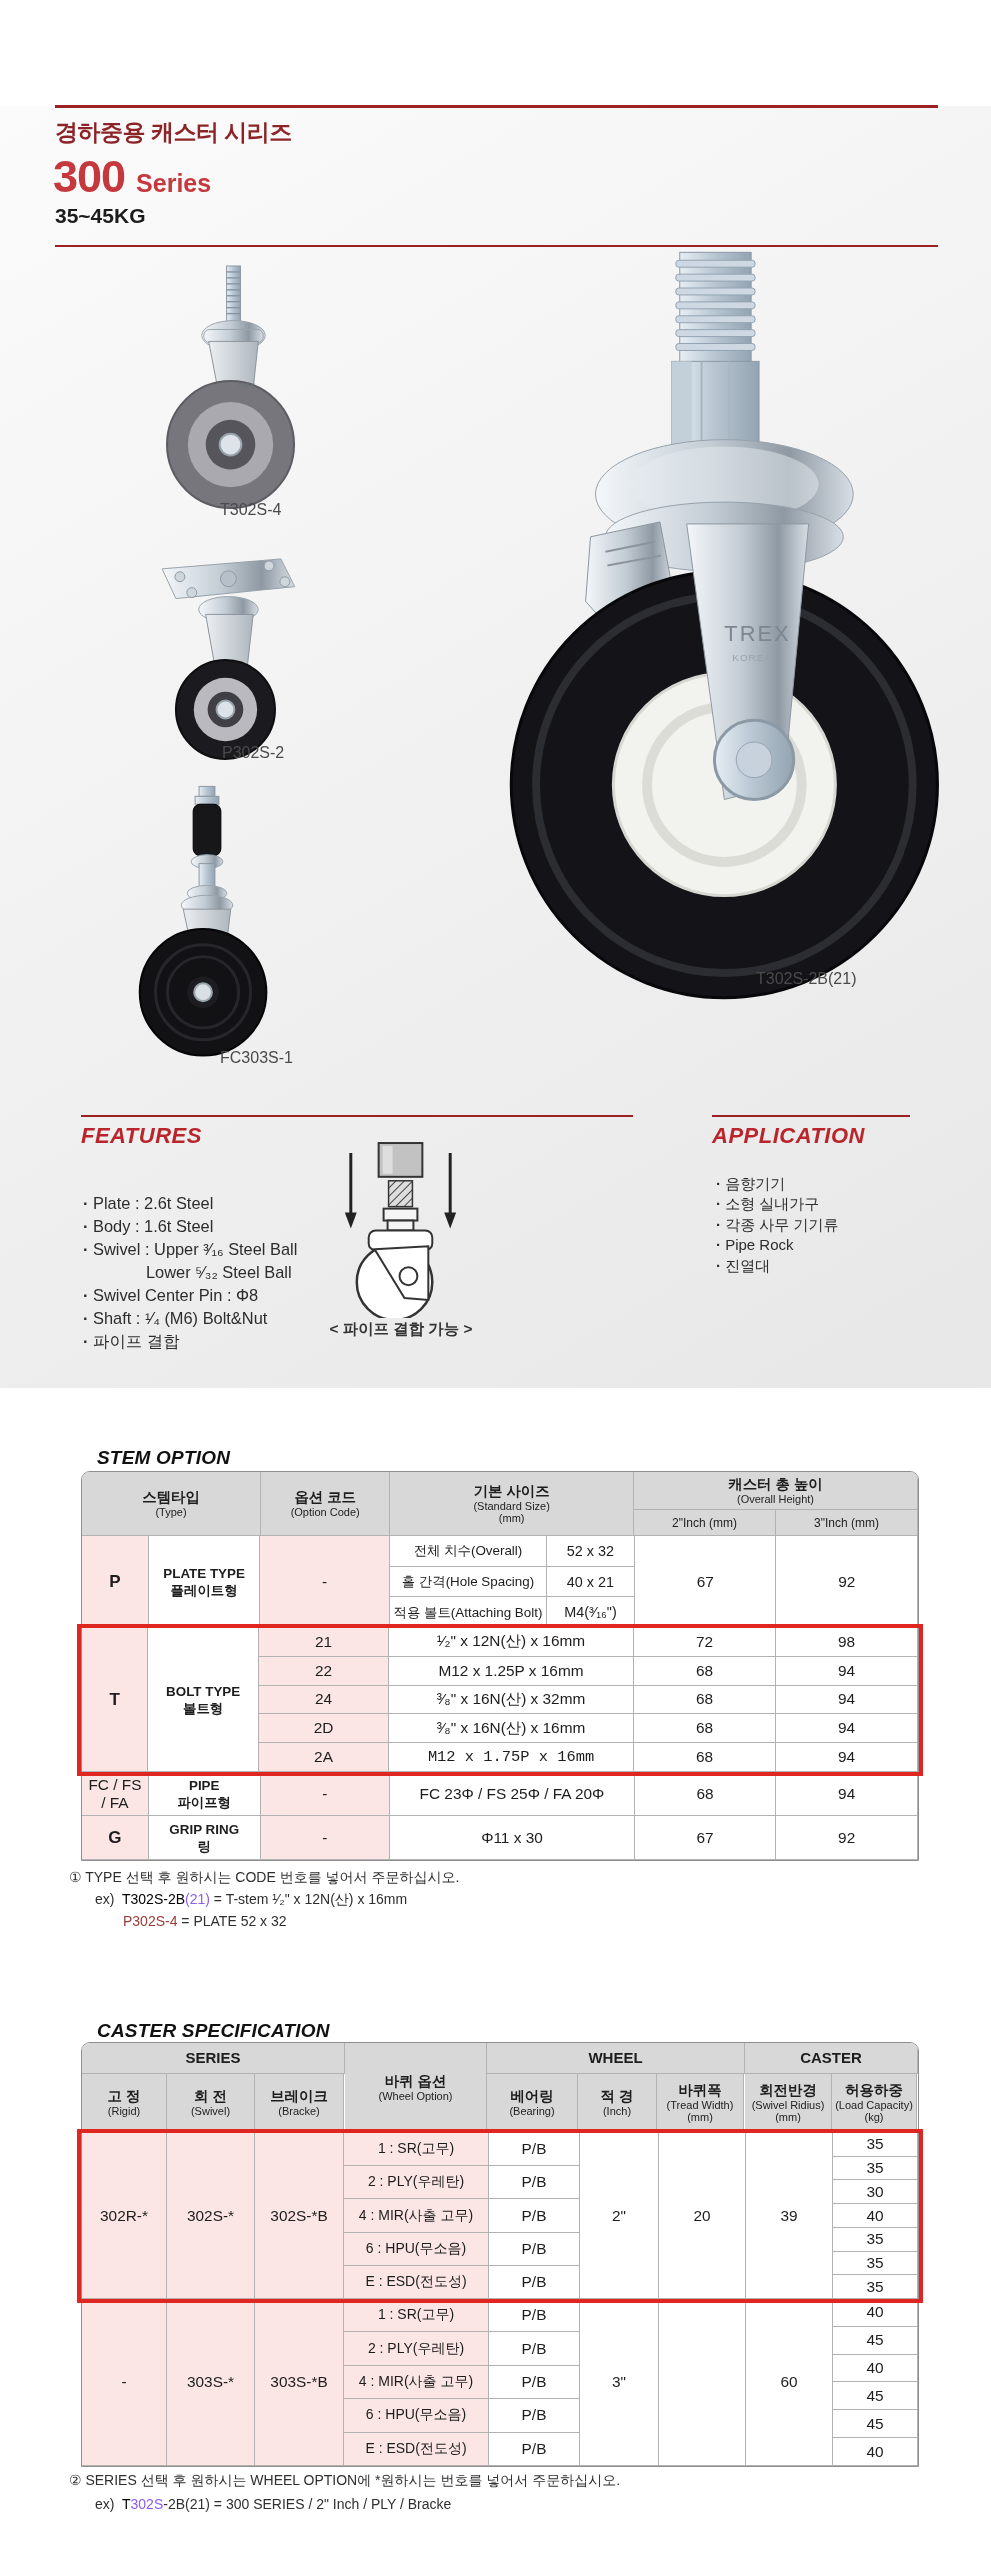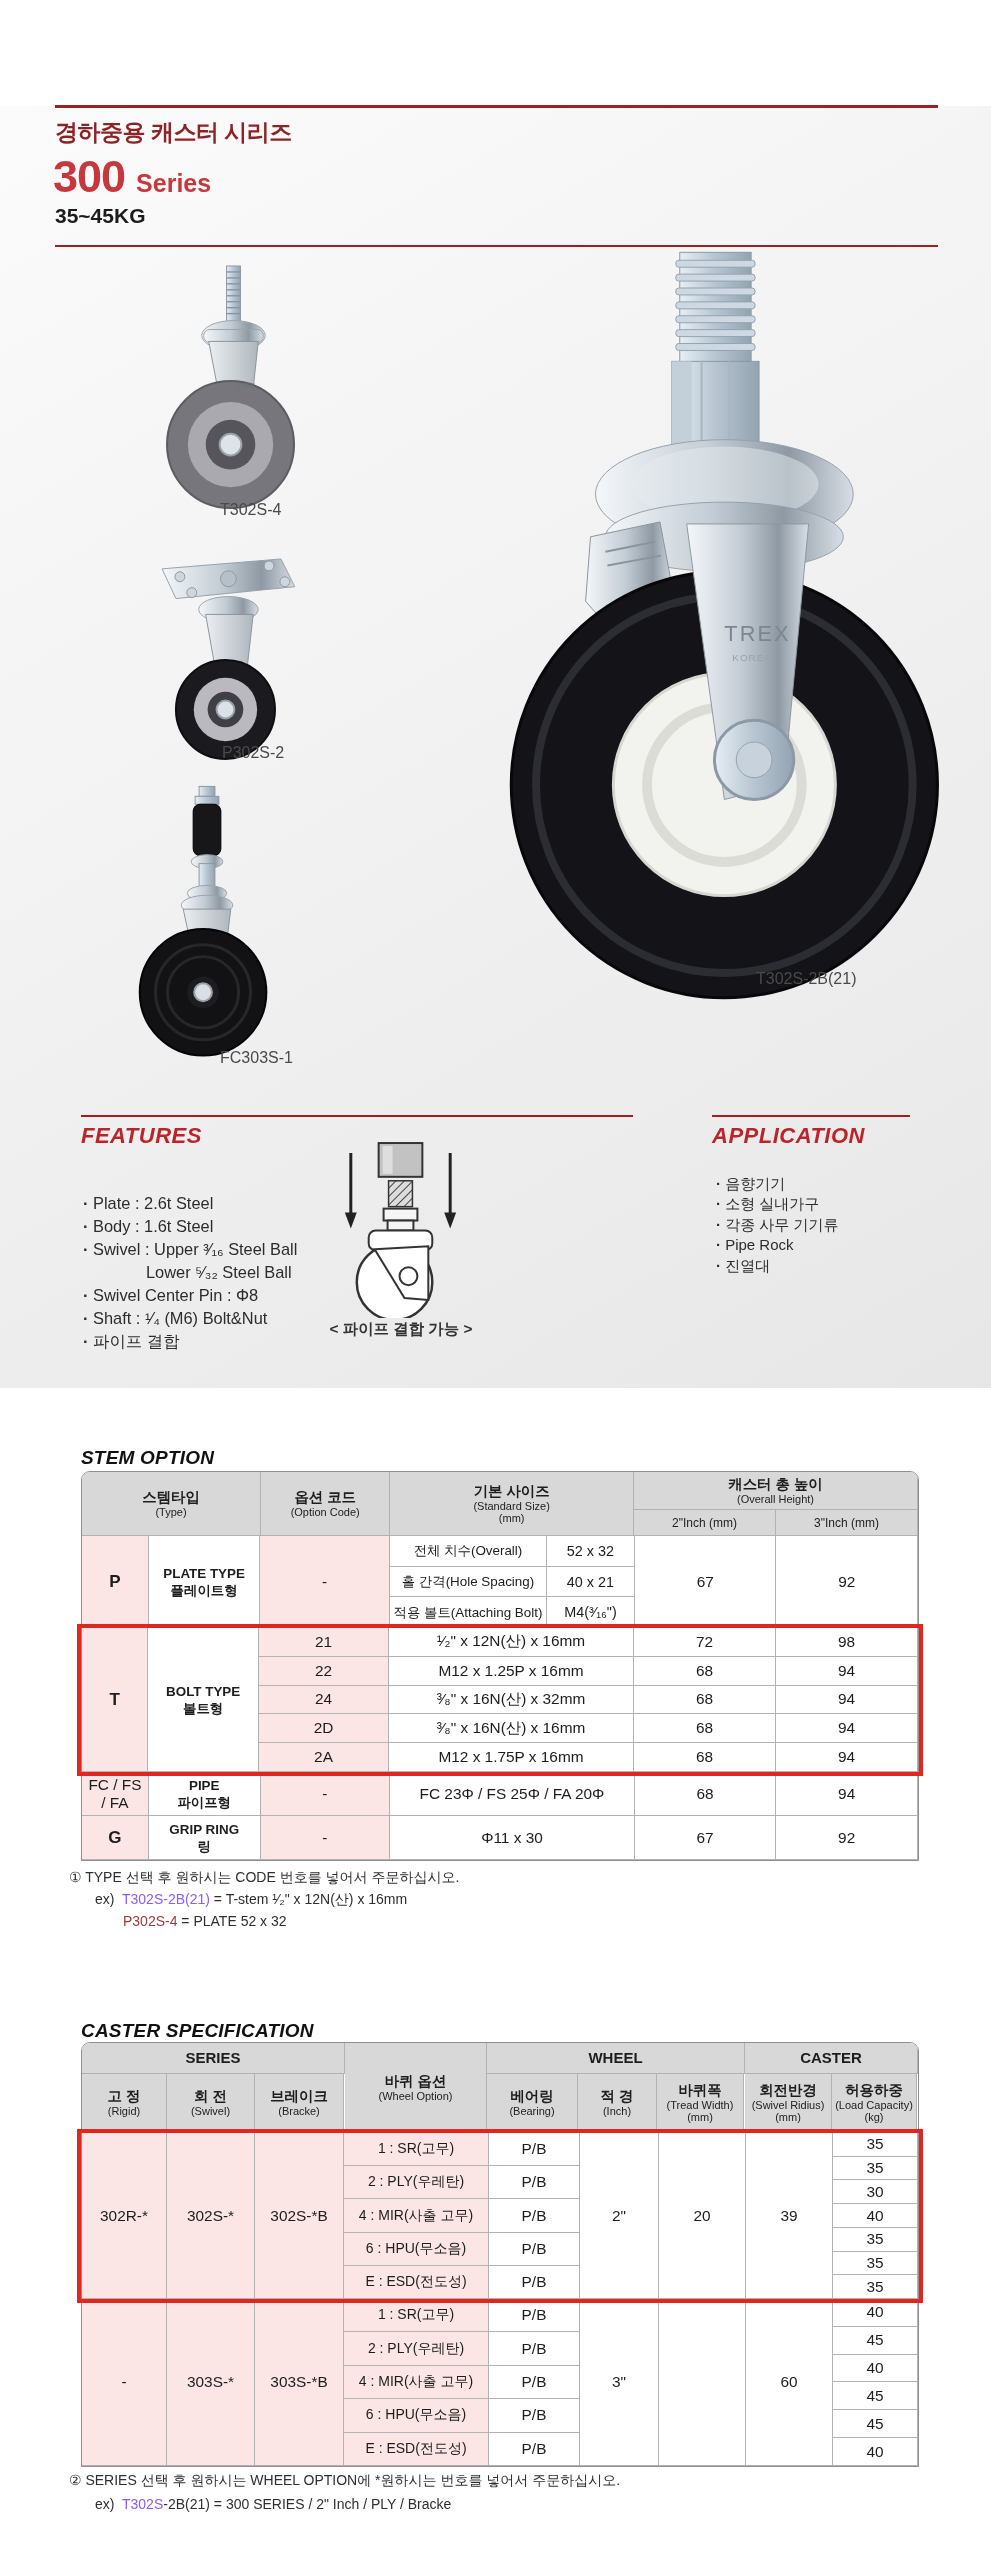--- a/index.html
+++ b/index.html
@@ -10,21 +10,21 @@
         background:linear-gradient(150deg,#fbfbfb 0%,#f2f2f2 45%,#e7e7e8 100%);}
   .rule{position:absolute;background:#9c2125;}
   .subtitle{position:absolute;left:55px;top:117px;font-size:23px;font-weight:700;color:#8c2327;letter-spacing:-0.5px;}
   .series-row{position:absolute;left:53px;top:154px;display:flex;align-items:flex-end;color:#c5393e;}
   .n300{font-size:45px;font-weight:800;line-height:1;letter-spacing:-1px;}
   .series-word{font-size:25px;font-weight:800;margin-left:11px;line-height:1;padding-bottom:3px;}
   .load-range{position:absolute;left:55px;top:204px;font-size:21px;font-weight:800;color:#1c1c1c;}
   .prod-label{position:absolute;font-size:16px;color:#4a4a4a;}
   
   .sec-head{position:absolute;font-size:22px;font-weight:800;font-style:italic;color:#b9252b;letter-spacing:0.5px;}
-  .tbl-head{position:absolute;font-size:19px;font-weight:800;font-style:italic;color:#111;letter-spacing:0.2px;}
+  .tbl-head{position:absolute;font-size:19px;font-weight:800;font-style:italic;color:#111;letter-spacing:0.2px;margin-left:16px;}
   
   .flist{position:absolute;list-style:none;margin:0;padding:0;font-size:16.4px;color:#2c2c2c;}
   .flist li{height:23px;line-height:23px;white-space:nowrap;}
   .flist li::before{content:"\00B7\00A0";font-weight:700;}
   .flist li.indent{padding-left:63px;}
   .flist li.indent::before{content:"";}
   .alist{position:absolute;list-style:none;margin:0;padding:0;font-size:15px;color:#2c2c2c;}
   .alist li{height:20.4px;line-height:20.4px;white-space:nowrap;}
   .alist li::before{content:"\00B7\00A0";font-weight:700;}
   .diag-caption{position:absolute;left:304px;top:1319px;width:194px;text-align:center;
@@ -42,21 +42,21 @@
   .kr{font-size:14.4px;font-weight:700;line-height:17px;}
   .en{font-size:11px;font-weight:400;line-height:12px;color:#222;}
   .v{font-size:15.4px;}
   .sm{font-size:13.4px;font-weight:600;line-height:17px;}
   .smv{font-size:14.4px;}
   .typeL{font-size:17px;font-weight:600;}
   .opt{font-size:14px;}
   .red-box{position:absolute;border:4px solid #e02620;box-sizing:border-box;z-index:6;pointer-events:none;}
   
   .note{position:absolute;font-size:14px;color:#2f2f2f;white-space:nowrap;}
-  .code-dark{color:#8b5cf6;}
+  .code-dark{color:#000000;}
   .code-red{color:#8b5cf6;}
   .code-maroon{color:#9c3b38;margin-top:24px;}
 </style>
 </head>
 <body>
 
 <div class="page">
 
   <div class="hero"></div>
 
@@ -365,21 +365,21 @@
               <span class="v">68</span>
             </div>
           <div class="c" style="width:142px;">
               <span class="v">94</span>
             </div>
         </div>
         <div class="row flex1">
           <div class="c pink" style="width:130px;">
               <span class="v">2A</span>
             </div>
-          <div class="c" style="width:245px;">
+          <div class="c" style="width:245px;font-family:Liberation Mono, monospace;">
               <span class="v">M12 x 1.75P x 16mm</span>
             </div>
           <div class="c" style="width:142px;">
               <span class="v">68</span>
             </div>
           <div class="c" style="width:142px;">
               <span class="v">94</span>
             </div>
         </div>
       </div>

